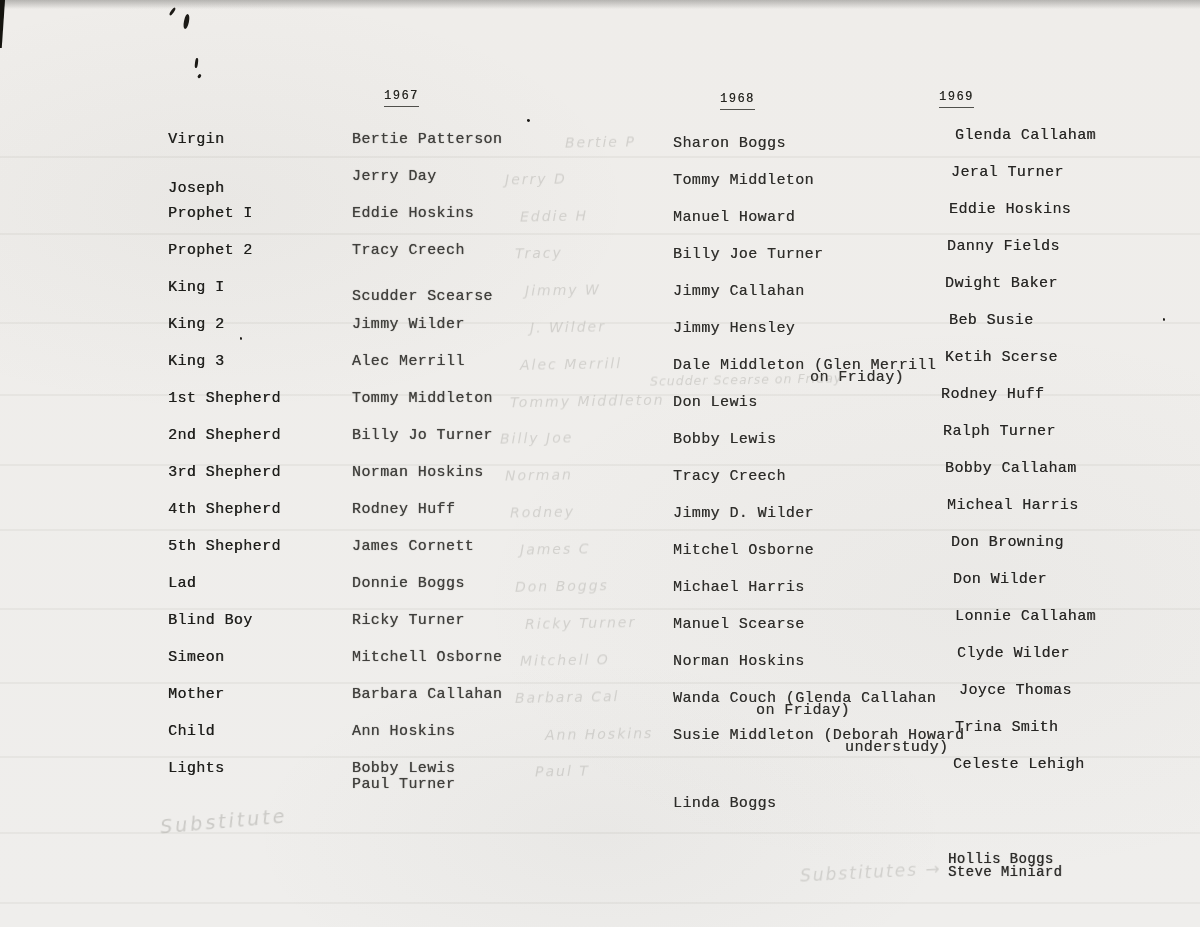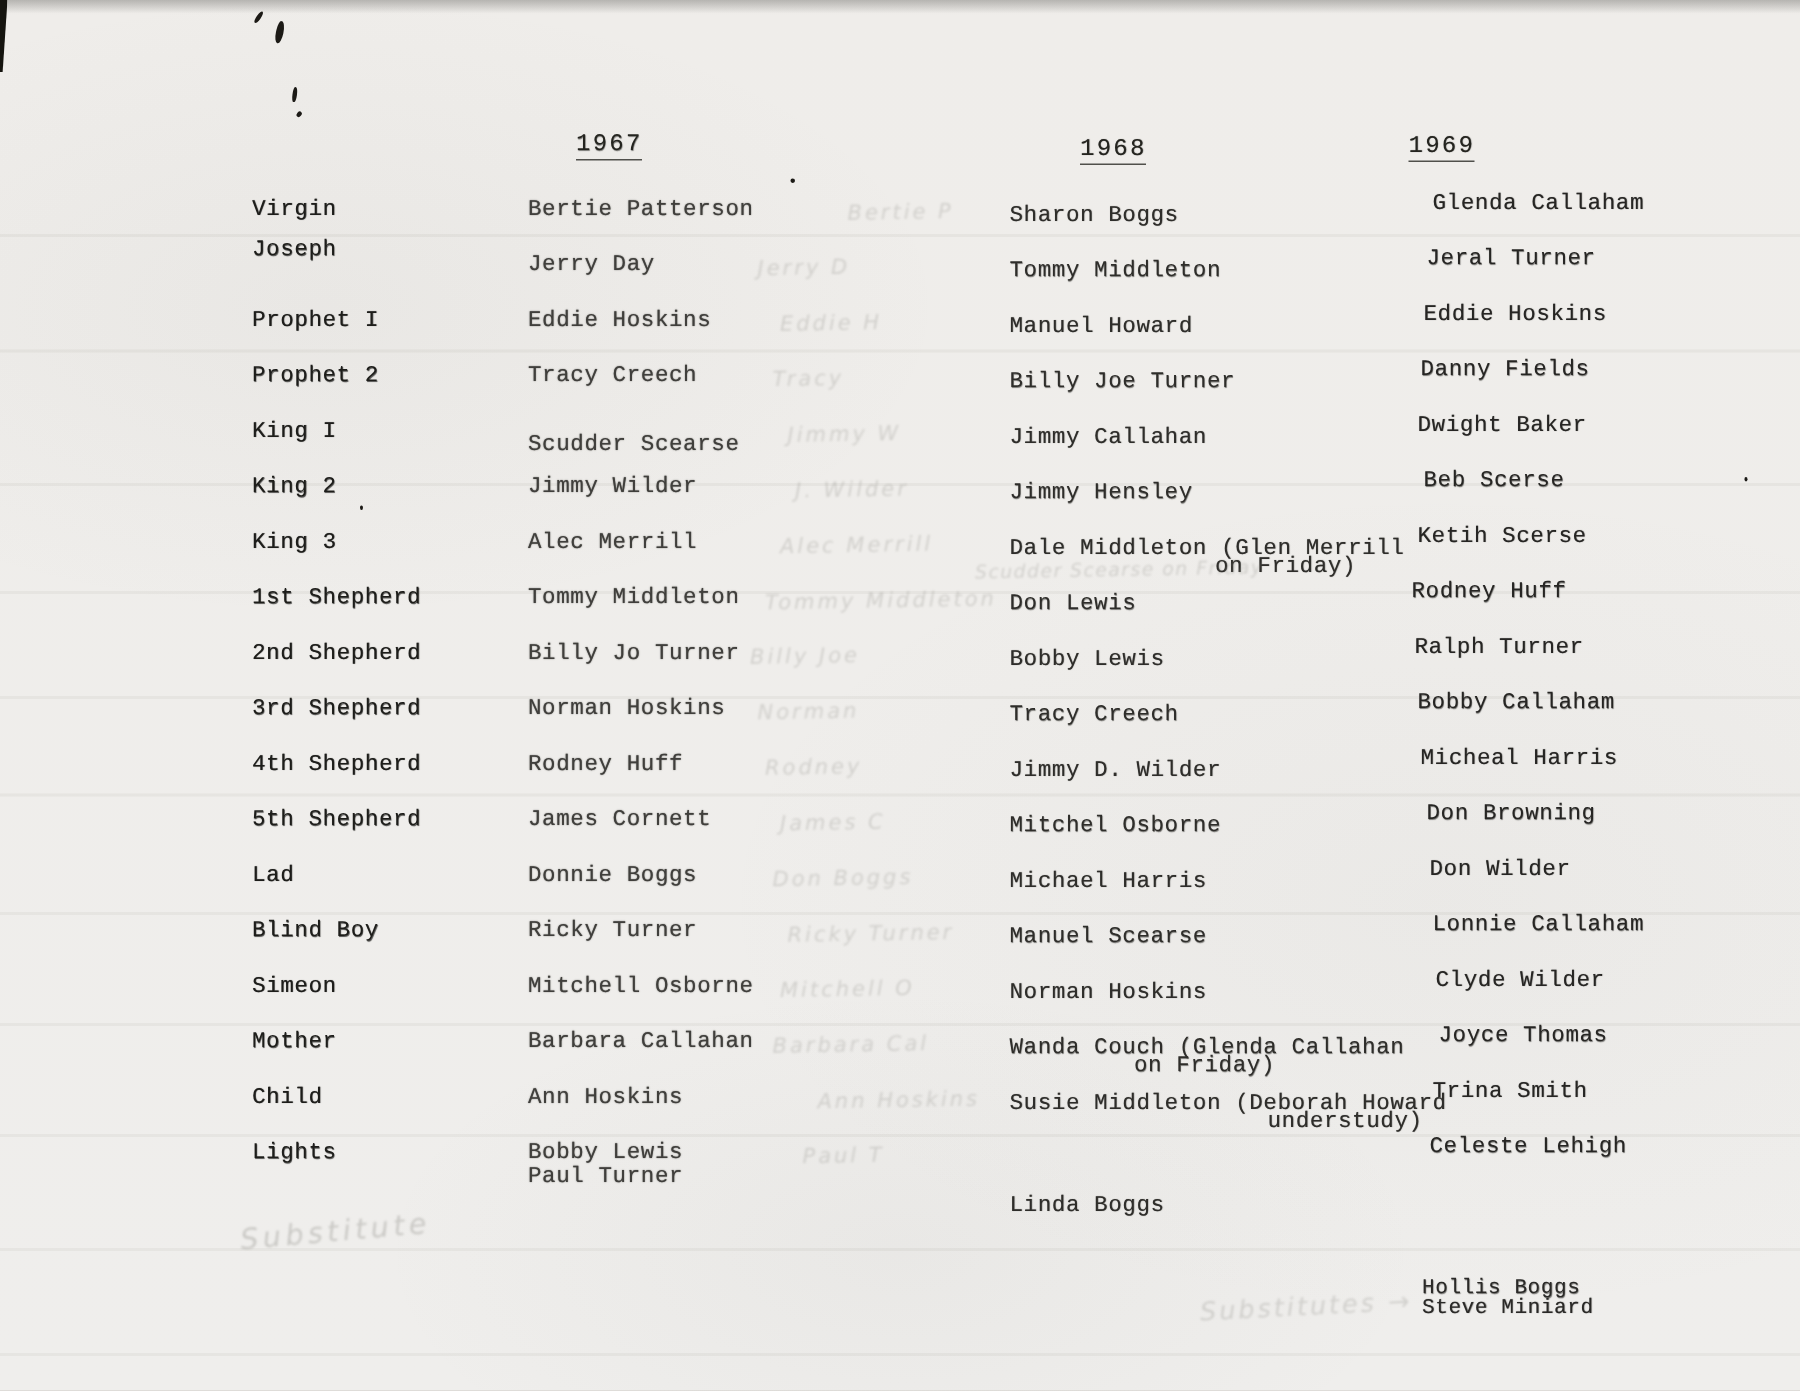--- a/index.html
+++ b/index.html
@@ -21,21 +21,21 @@
     background:linear-gradient(180deg, rgba(70,70,66,0.30), rgba(70,70,66,0.0)); }
   .left-sliver { position:absolute; left:0; top:0; width:5px; height:48px; background:#15140f;
     clip-path:polygon(0 0,100% 0,35% 100%,0 100%); }
   .scanline { position:absolute; left:0; width:100%; height:2px; background:rgba(110,110,104,0.07); }
 
   .speck { position:absolute; background:#1c1a16; border-radius:45% 55% 50% 50%; }
 
   
   .typed { position:absolute; font-size:15px; line-height:16px; letter-spacing:0.4px;
     white-space:pre-line; color:#2b2b29; text-shadow:0.3px 0.4px 0.6px rgba(25,25,22,0.55); }
-  .year-head { font-size:16px; letter-spacing:1.5px; color:#24241f;
+  .year-head { font-size:12px; letter-spacing:1.5px; color:#24241f;
     border-bottom:1.6px solid rgba(40,40,35,0.8); padding-bottom:2px; }
   .role { color:#1d1d1a; text-shadow:0.4px 0.4px 0.5px rgba(20,20,18,0.7); }
   .c1967 { color:#403f3c; text-shadow:0 0 0.9px rgba(55,55,50,0.8); width:320px; }
   .c1968 { color:#2e2d2a; width:334px; }
   .c1969 { color:#262523; width:250px; }
   .cont { display:block; }
   .r6  .c1968 .cont { margin-left:137px; margin-top:-4px; }
   .r15 .c1968 .cont { margin-left:83px;  margin-top:-4px; }
   .r16 .c1968 .cont { margin-left:172px; margin-top:-4px; }
   .r17 .c1967 .cont { margin-left:0; }
@@ -85,21 +85,21 @@
   <span class="typed year-head" style="left:939px; top:89px;">1969</span>
 
   <div id="cast-table">
       <div class="r0">
         <span class="typed role" style="left: 168px; top: 132px;">Virgin</span>
         <span class="typed c1967" style="left: 352px; top: 132px;">Bertie Patterson</span>
         <span class="typed c1968" style="left: 673px; top: 136px;">Sharon Boggs</span>
         <span class="typed c1969" style="left: 955px; top: 128px;">Glenda Callaham</span>
       </div>
       <div class="r1">
-        <span class="typed role" style="left: 168px; top: 159px; font-family: Liberation Mono, monospace;">Joseph</span>
+        <span class="typed role" style="left: 168px; top: 181px; font-family: Liberation Mono, monospace;">Joseph</span>
         <span class="typed c1967" style="left: 352px; top: 169px;">Jerry Day</span>
         <span class="typed c1968" style="left: 673px; top: 173px;">Tommy Middleton</span>
         <span class="typed c1969" style="left: 951px; top: 165px;">Jeral Turner</span>
       </div>
       <div class="r2">
         <span class="typed role" style="left: 168px; top: 206px;">Prophet I</span>
         <span class="typed c1967" style="left: 352px; top: 206px;">Eddie Hoskins</span>
         <span class="typed c1968" style="left: 673px; top: 210px;">Manuel Howard</span>
         <span class="typed c1969" style="left: 949px; top: 202px;">Eddie Hoskins</span>
       </div>
@@ -112,21 +112,21 @@
       <div class="r4">
         <span class="typed role" style="left: 168px; top: 280px;">King I</span>
         <span class="typed c1967" style="left: 352px; top: 289px;">Scudder Scearse</span>
         <span class="typed c1968" style="left: 673px; top: 284px;">Jimmy Callahan</span>
         <span class="typed c1969" style="left: 945px; top: 276px;">Dwight Baker</span>
       </div>
       <div class="r5">
         <span class="typed role" style="left: 168px; top: 317px;">King 2</span>
         <span class="typed c1967" style="left: 352px; top: 317px;">Jimmy Wilder</span>
         <span class="typed c1968" style="left: 673px; top: 321px;">Jimmy Hensley</span>
-        <span class="typed c1969" style="left: 949px; top: 313px;">Beb Scerse</span>
+        <span class="typed c1969" style="left: 949px; top: 313px;">Beb Susie</span>
       </div>
       <div class="r6">
         <span class="typed role" style="left: 168px; top: 354px;">King 3</span>
         <span class="typed c1967" style="left: 352px; top: 354px;">Alec Merrill</span>
         <span class="typed c1968" style="left: 673px; top: 358px;">Dale Middleton (Glen Merrill<span class="cont">on Friday)</span></span>
         <span class="typed c1969" style="left: 945px; top: 350px;">Ketih Scerse</span>
       </div>
       <div class="r7">
         <span class="typed role" style="left: 168px; top: 391px;">1st Shepherd</span>
         <span class="typed c1967" style="left: 352px; top: 391px;">Tommy Middleton</span>

